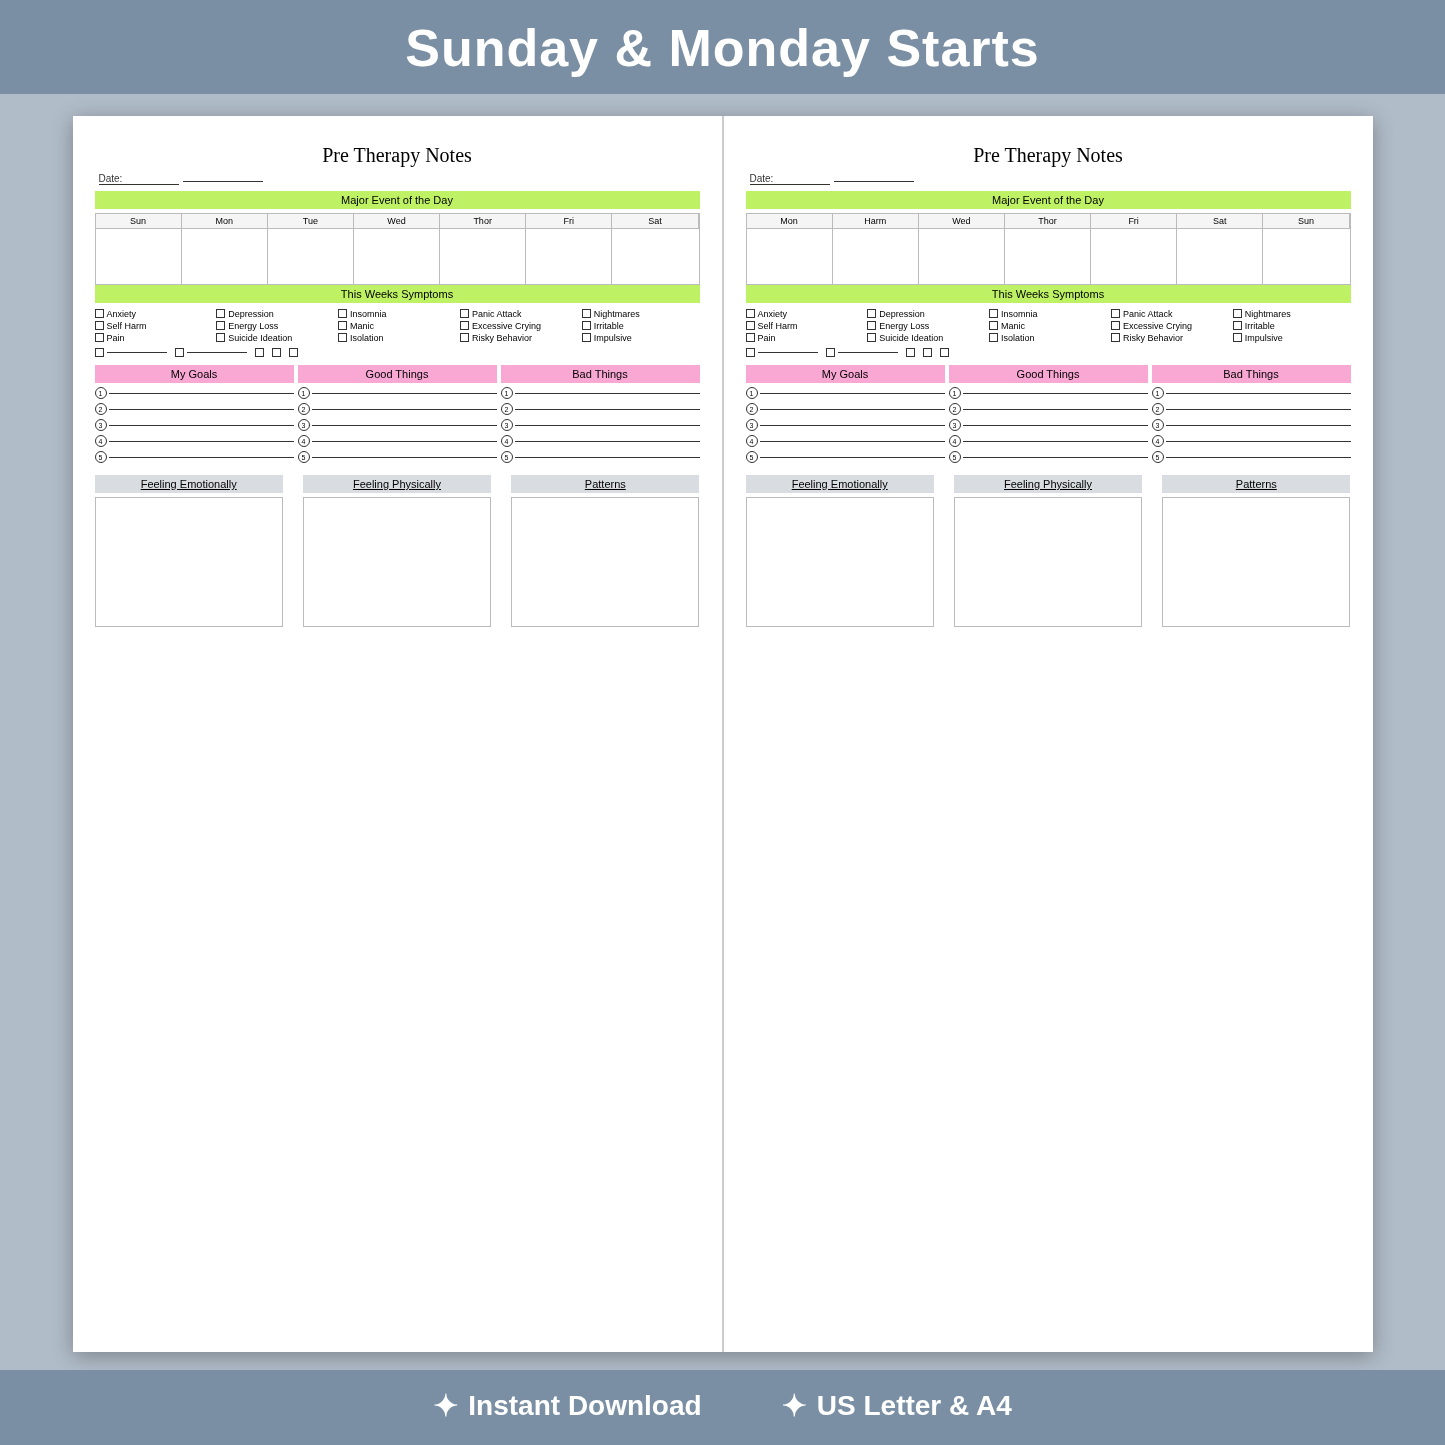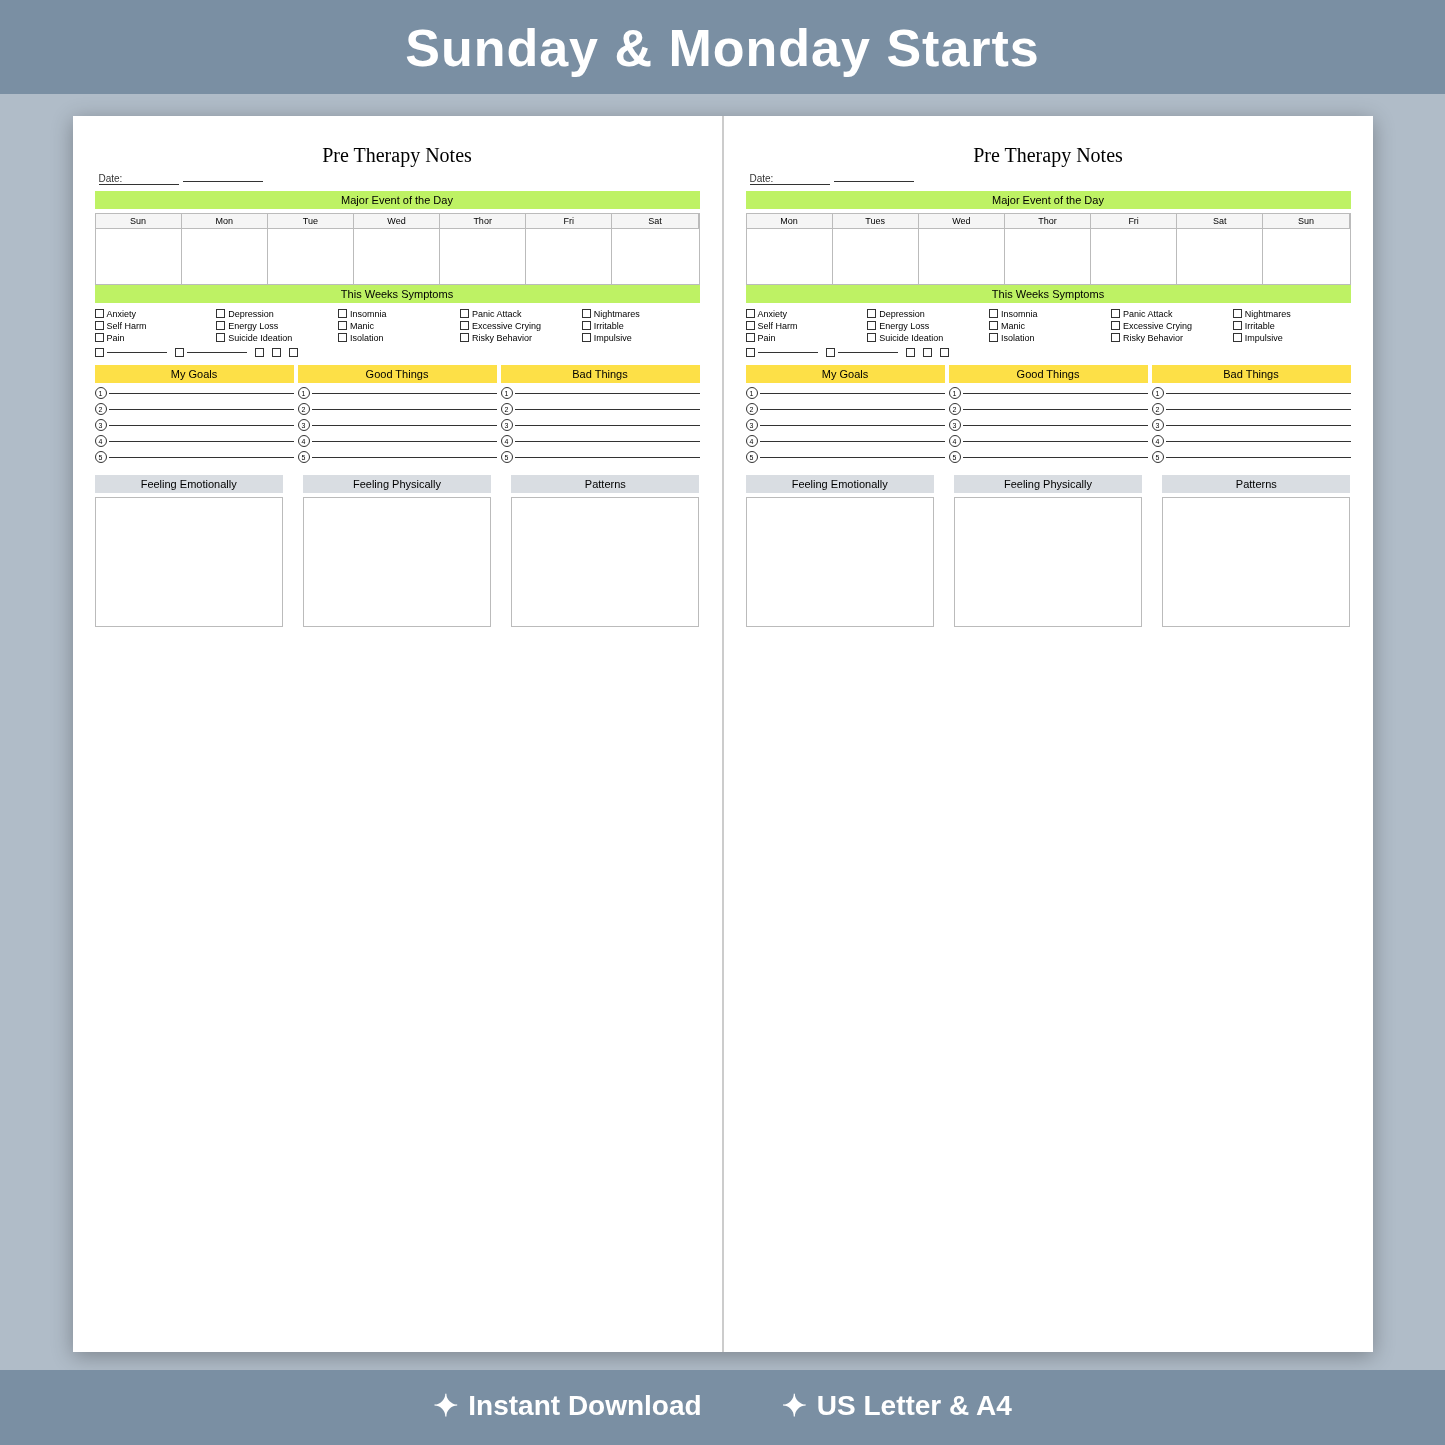--- a/index.html
+++ b/index.html
@@ -151,21 +151,21 @@
     }
 
     
     .three-col {
       display: grid;
       grid-template-columns: repeat(3, 1fr);
       gap: 4px;
       margin-bottom: 8px;
     }
     .col-header {
-      background-color: #fde047;
+      background-color: #f9a8d4;
       text-align: center;
       font-size: 11px;
       padding: 3px 4px;
       margin-bottom: 4px;
     }
     .numbered-list {
       list-style: none;
     }
     .numbered-list li {
       display: flex;
@@ -188,20 +188,21 @@
     .list-line {
       border-bottom: 1px solid #333;
       flex: 1;
     }
 
     
     .feeling-section {
       display: grid;
       grid-template-columns: repeat(3, 1fr);
       gap: 20px;
+      text-decoration: underline;
     }
     .feeling-col {}
     .feeling-header {
       background-color: #d9dde2;
       text-align: center;
       font-size: 11px;
       padding: 3px 4px;
       margin-bottom: 4px;
     }
     .feeling-box {
@@ -457,21 +458,21 @@
 
     <div class="page page-right">
       <div class="page-title">Pre Therapy Notes</div>
       <div class="date-line">
         <span>Date:</span><span></span>
       </div>
 
       <div class="section-label">Major Event of the Day</div>
       <div class="calendar-grid">
         <div class="cal-header">Mon</div>
-        <div class="cal-header">Tues</div>
+        <div class="cal-header">Harm</div>
         <div class="cal-header">Wed</div>
         <div class="cal-header">Thor</div>
         <div class="cal-header">Fri</div>
         <div class="cal-header">Sat</div>
         <div class="cal-header">Sun</div>
         <div class="cal-cell"></div>
         <div class="cal-cell"></div>
         <div class="cal-cell"></div>
         <div class="cal-cell"></div>
         <div class="cal-cell"></div>

